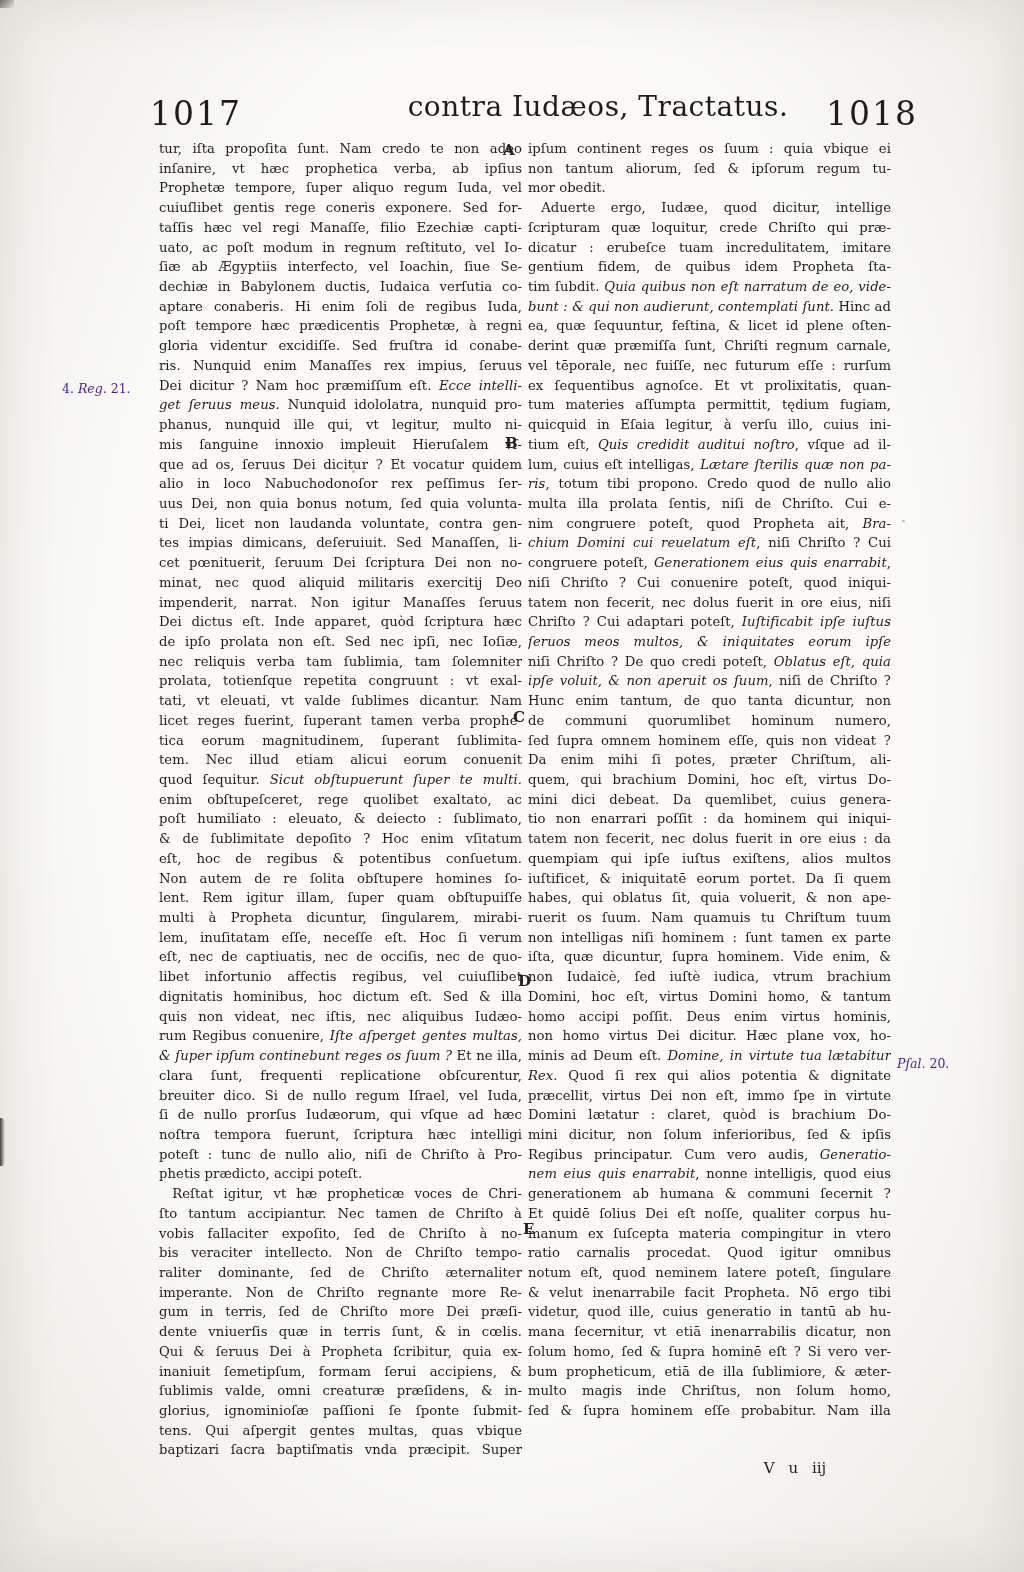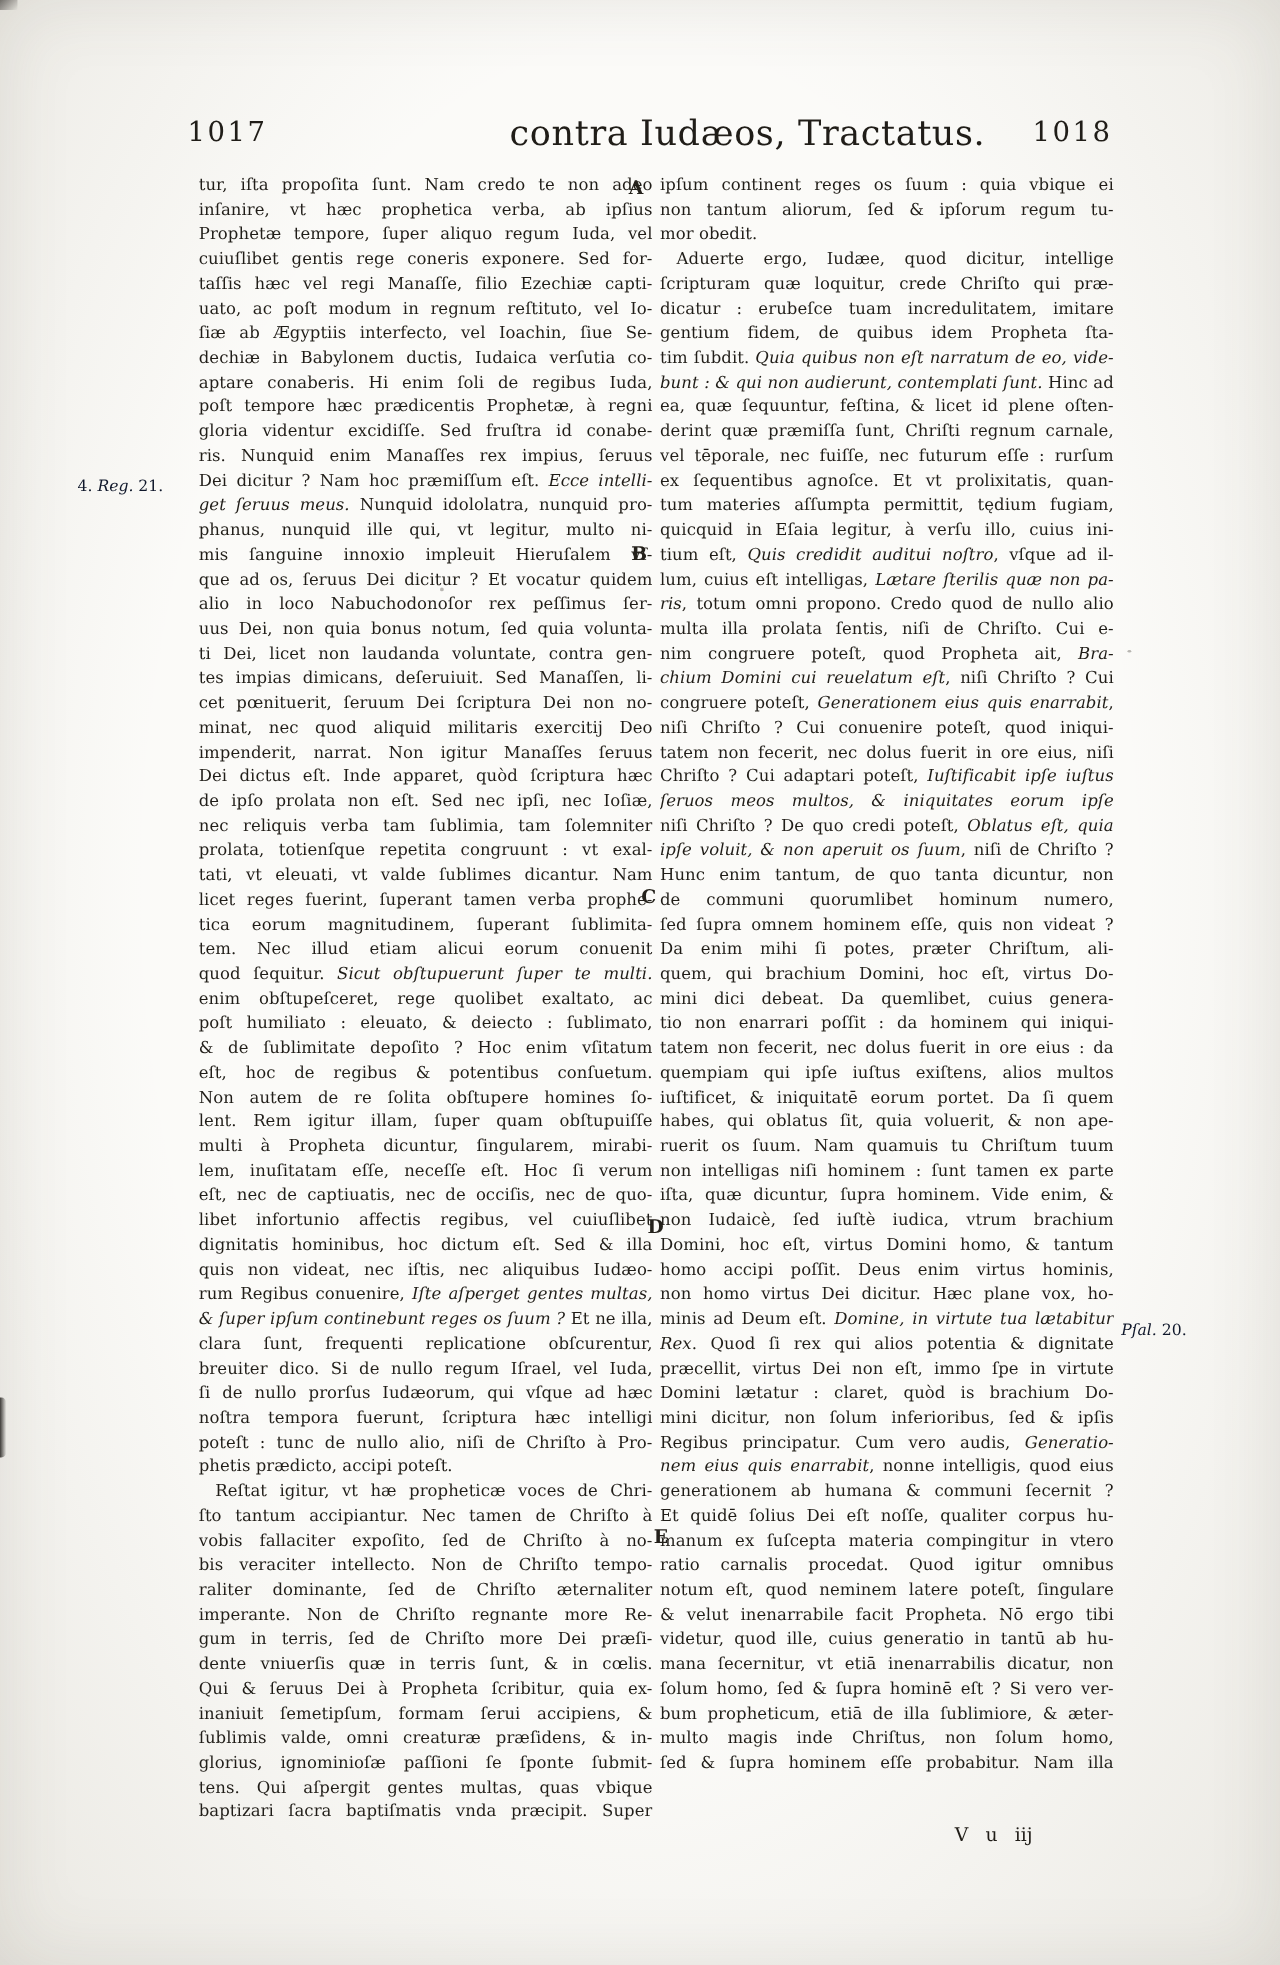--- a/index.html
+++ b/index.html
@@ -18,21 +18,21 @@
   .edge-smudge {
     position:absolute; left:0; top:1118px; width:5px; height:48px;
     background:linear-gradient(to right, rgba(20,18,15,0.8), rgba(20,18,15,0));
     border-radius:0 4px 4px 0;
   }
   .corner-smudge {
     position:absolute; left:0; top:0; width:14px; height:8px;
     background:linear-gradient(135deg, rgba(25,22,18,0.55), rgba(25,22,18,0));
   }
   .pagenum {
-    position:absolute; top:94px; font-size:22px; letter-spacing:2px;
+    position:absolute; top:94px; font-size:33px; letter-spacing:2px;
   }
   #pgL { left:150px; }
   #pgR { left:826px; }
   .running-title {
     position:absolute; top:90px; left:372px; width:452px;
     text-align:center; font-size:28px; letter-spacing:0.5px;
   }
   .column { position:absolute; top:139px; width:363px; }
   #colL { left:159px; }
   #colR { left:528px; }
@@ -40,21 +40,21 @@
     height:19.72px; line-height:19.72px; overflow:hidden;
     font-size:13.2px; letter-spacing:0.05px;
     text-align:justify; text-align-last:justify;
   }
   .line.nojust { text-align-last:left; }
   .line i { font-style:italic; }
   .gutter-marker {
     position:absolute; font-size:15px; font-weight:bold; color:#24211b;
   }
   .margin-note {
-    position:absolute; font-size:12.5px; white-space:nowrap; color:#0f172a;
+    position:absolute; font-size:12.5px; white-space:nowrap; color:#4c1d95;
   }
   .margin-note i { font-style:italic; }
   #noteL { left:62px;  top:381px; }
   #noteR { left:897px; top:1056px; }
   .signature {
     position:absolute; left:735px; top:1459px; width:120px;
     font-size:15px; text-align:center; word-spacing:9px;
   }
   .speck { position:absolute; background:rgba(60,55,45,0.35); border-radius:50%; }
 </style>
@@ -154,21 +154,21 @@
     <div class="line"><span>tim ſubdit. </span><i>Quia quibus non eſt narratum de eo, vide-</i></div>
     <div class="line"><i>bunt : &amp; qui non audierunt, contemplati ſunt.</i><span> Hinc ad</span></div>
     <div class="line"><span>ea, quæ ſequuntur, feſtina, &amp; licet id plene oſten-</span></div>
     <div class="line"><span>derint quæ præmiſſa ſunt, Chriſti regnum carnale,</span></div>
     <div class="line"><span>vel tēporale, nec fuiſſe, nec futurum eſſe : rurſum</span></div>
     <div class="line"><span>ex ſequentibus agnoſce. Et vt prolixitatis, quan-</span></div>
     <div class="line"><span>tum materies aſſumpta permittit, tędium fugiam,</span></div>
     <div class="line"><span>quicquid in Eſaia legitur, à verſu illo, cuius ini-</span></div>
     <div class="line"><span>tium eſt, </span><i>Quis credidit auditui noſtro</i><span>, vſque ad il-</span></div>
     <div class="line"><span>lum, cuius eſt intelligas, </span><i>Lætare ſterilis quæ non pa-</i></div>
-    <div class="line"><i>ris</i><span>, totum omni propono. Credo quod de nullo alio</span></div>
+    <div class="line"><i>ris</i><span>, totum tibi propono. Credo quod de nullo alio</span></div>
     <div class="line"><span>multa illa prolata ſentis, niſi de Chriſto. Cui e-</span></div>
     <div class="line"><span>nim congruere poteſt, quod Propheta ait, </span><i>Bra-</i></div>
     <div class="line"><i>chium Domini cui reuelatum eſt</i><span>, niſi Chriſto ? Cui</span></div>
     <div class="line"><span>congruere poteſt, </span><i>Generationem eius quis enarrabit</i><span>,</span></div>
     <div class="line"><span>niſi Chriſto ? Cui conuenire poteſt, quod iniqui-</span></div>
     <div class="line"><span>tatem non fecerit, nec dolus fuerit in ore eius, niſi</span></div>
     <div class="line"><span>Chriſto ? Cui adaptari poteſt, </span><i>Iuſtificabit ipſe iuſtus</i></div>
     <div class="line"><i>ſeruos meos multos, &amp; iniquitates eorum ipſe portabit</i></div>
     <div class="line"><span>niſi Chriſto ? De quo credi poteſt, </span><i>Oblatus eſt, quia</i></div>
     <div class="line"><i>ipſe voluit, &amp; non aperuit os ſuum</i><span>, niſi de Chriſto ?</span></div>

